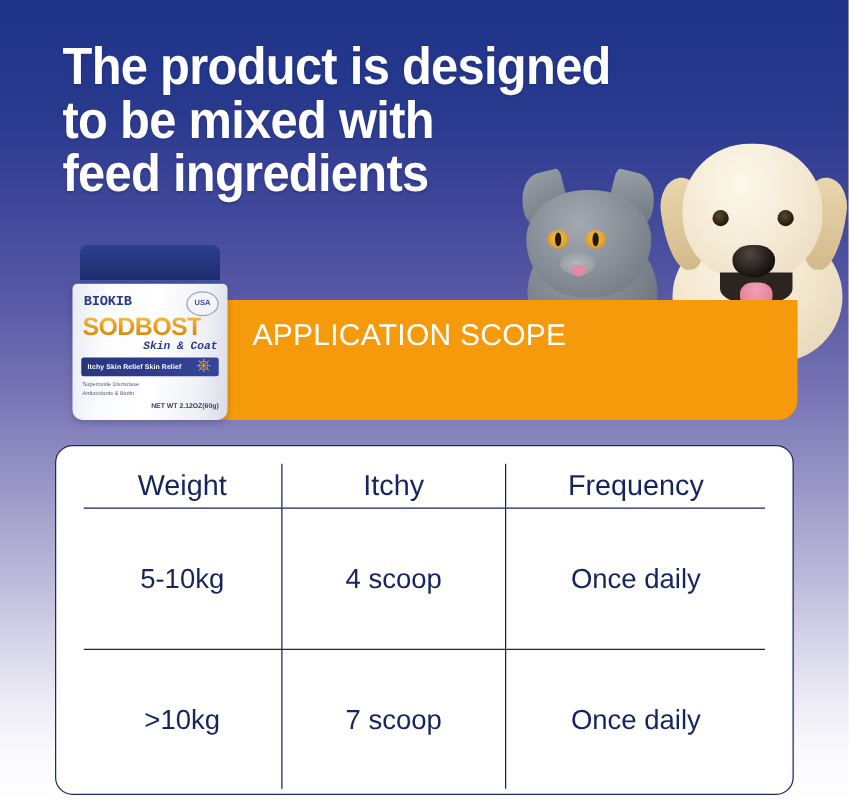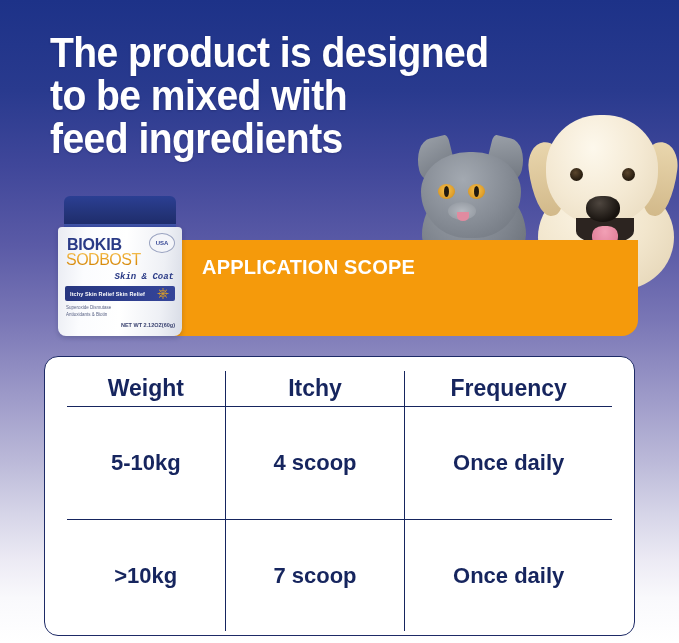--- a/index.html
+++ b/index.html
@@ -140,21 +140,21 @@
 
   
   #banner {
     position:absolute; left:158px; top:240px; width:480px; height:96px;
     background:#f59a0b;
     border-radius:0 0 16px 16px;
     z-index:6;
   }
   #banner-title {
     position:absolute; left:44px; top:16px;
-    color:#ffffff; font-weight:bold; font-size:20px; line-height:1.12;
+    color:#ffffff; font-weight:normal; font-size:24px; line-height:1.12;
     letter-spacing:0.2px;
   }
   #banner-title .ln { display:block; white-space:nowrap; }
 
   
   #jar { position:absolute; left:58px; top:196px; width:124px; height:140px; z-index:8; }
   .jar-lid {
     position:absolute; left:6px; top:0; width:112px; height:34px;
     background:linear-gradient(180deg,#2b3f93 0%,#233377 55%,#1b2864 100%);
     border-radius:6px 6px 3px 3px;
@@ -165,32 +165,32 @@
   }
   .jar-body {
     position:absolute; left:0; top:31px; width:124px; height:109px;
     background:linear-gradient(95deg,#e9ebf2 0%,#fbfcfe 22%,#ffffff 52%,#eef0f5 82%,#d8dce6 100%);
     border-radius:4px 4px 8px 8px;
     box-shadow:0 2px 5px rgba(20,26,70,.22);
     overflow:hidden;
   }
   .jar-brand {
     position:absolute; left:9px; top:9px;
-    font-size:16px; font-weight:bold; color:#2a3a86; letter-spacing:-0.2px;
+    font-size:11px; font-weight:bold; color:#2a3a86; letter-spacing:-0.2px;font-family:Liberation Mono, monospace;
   }
   .jar-seal {
     position:absolute; right:7px; top:6px; width:26px; height:20px;
     border:1px solid #9aa3c0; border-radius:50%;
     background:#f4f5f9;
     display:flex; align-items:center; justify-content:center;
     font-size:6px; font-weight:bold; color:#3a4a96;
   }
   .jar-product {
     position:absolute; left:8px; top:24px;
-    font-size:16px; font-weight:normal; letter-spacing:-0.5px;
+    font-size:20px; font-weight:bold; letter-spacing:-0.5px;
     background:linear-gradient(180deg,#f6c45a 0%,#e59a16 50%,#c77c08 100%);
     -webkit-background-clip:text; background-clip:text; color:transparent;
   }
   .jar-sub {
     position:absolute; right:8px; top:45px;
     font-size:9px; font-weight:bold; color:#2a3a86; font-style:italic;font-family:Liberation Mono, monospace;
   }
   .jar-strip {
     position:absolute; left:7px; top:59px; width:110px; height:15px;
     background:linear-gradient(90deg,#27367f,#35459a);
@@ -222,21 +222,21 @@
     padding:14px 22px 4px 22px;
   }
   table.dosage {
     width:100%; height:100%;
     border-collapse:collapse;
     table-layout:fixed;
     color:#16255e;
   }
   table.dosage th, table.dosage td {
     text-align:center;
-    font-weight:bold;
+    font-weight:normal;
     font-size:22px;
     padding:4px 6px;
     border-bottom:1.6px solid #16255e;
   }
   table.dosage th { font-size:23px; }
   table.dosage tr:last-child td { border-bottom:none; }
   table.dosage th:nth-child(1), table.dosage td:nth-child(1) { width:29%; border-right:1.6px solid #16255e; }
   table.dosage th:nth-child(2), table.dosage td:nth-child(2) { width:33%; border-right:1.6px solid #16255e; }
   
   table.dosage th:nth-child(1), table.dosage th:nth-child(2) { border-right:1.6px solid #16255e; }

